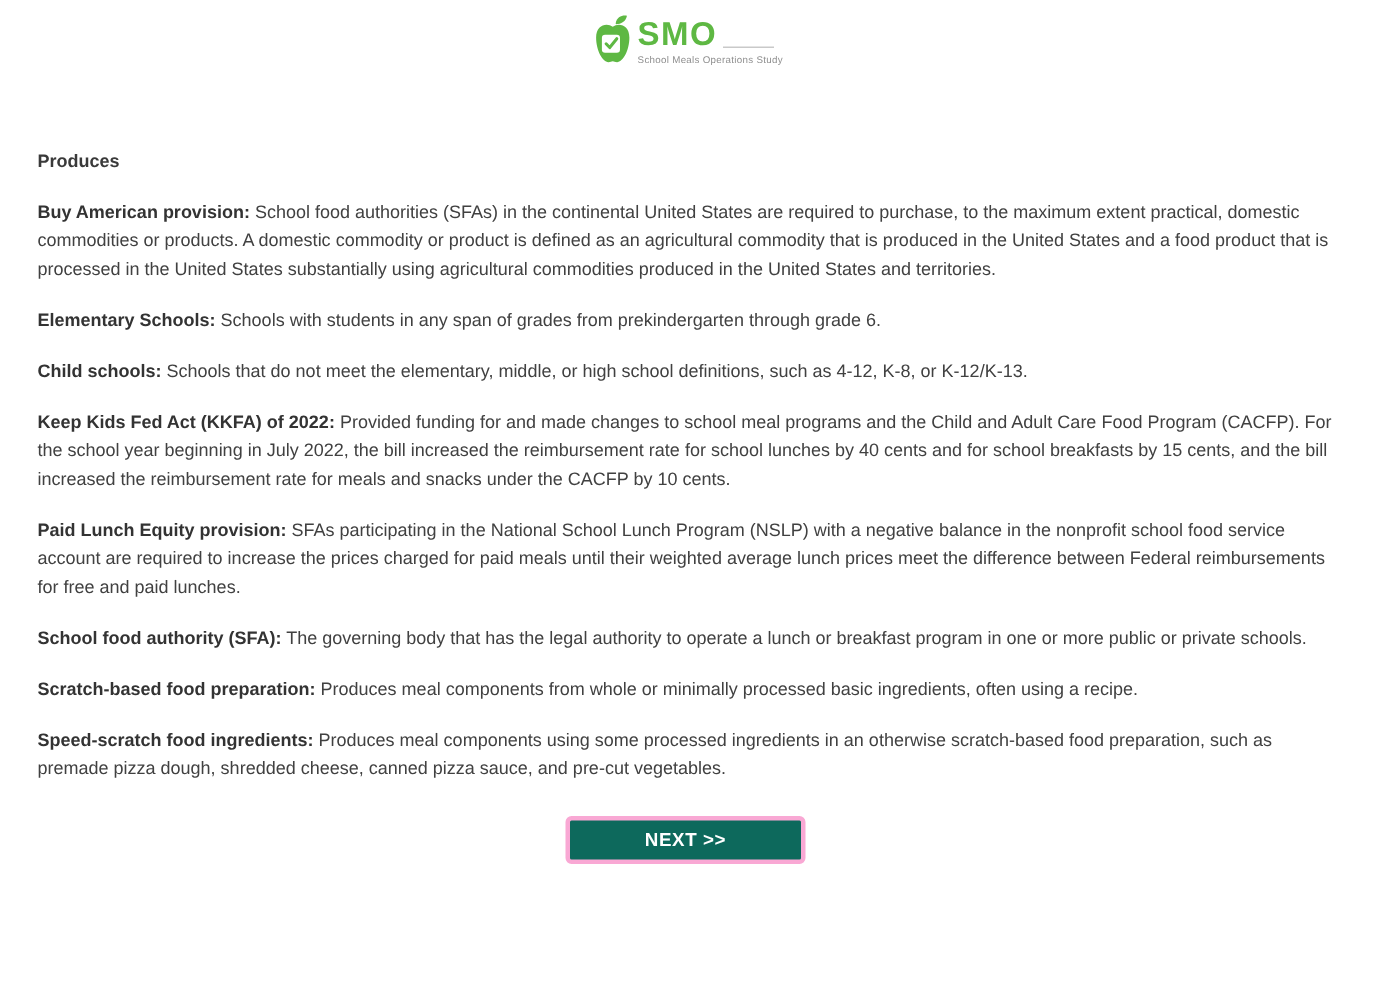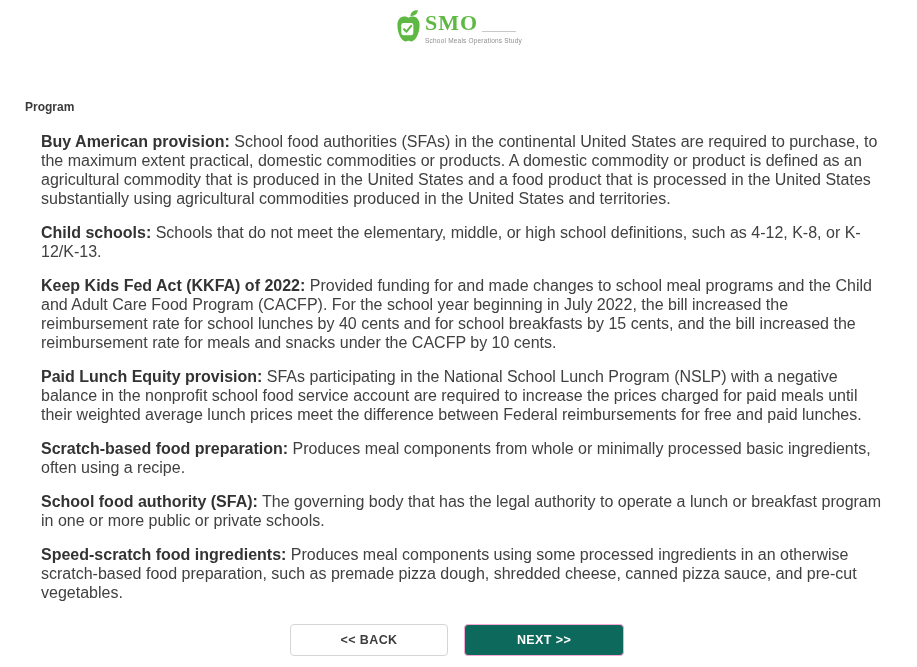--- a/index.html
+++ b/index.html
@@ -24,21 +24,20 @@
   }
   .logo svg { display: block; }
   .logo-text {
     display: flex;
     flex-direction: column;
     margin-top: 4px;
   }
   .logo-top {
     display: flex;
     align-items: flex-end;
-    font-family: Liberation Serif, serif;
   }
   .logo-title {
     font-size: 22px;
     font-weight: 700;
     letter-spacing: 1px;
     line-height: 1;
     color: #5EB843;
   }
   .logo-rule {
     width: 34px;
@@ -59,23 +58,23 @@
     padding: 54px 28px 0 25px;
   }
   .glossary-heading {
     font-size: 12px;
     font-weight: 700;
     color: #3a3a3a;
     line-height: 19px;
     margin: 0 0 15px 0;
   }
   .term-row {
-    font-size: 16px;
+    font-size: 12px;
     line-height: 19px;
-    margin: 0 0 15px 16px;
+    margin: 0 0 15px 0;
     color: #414141;
   }
   .term {
     font-weight: 700;
     color: #333333;
   }
 
   
   .button-row {
     display: flex;
@@ -95,21 +94,21 @@
   .btn-back {
     width: 158px;
     background: #ffffff;
     border: 1px solid #d5d5d5;
     color: #3d3d3d;
     font-weight: 600;
   }
   .btn-next {
     width: 160px;
     background: #0d695c;
-    border: 1px solid #f9a8d4;
+    border: 3px solid #f9a8d4;
     color: #ffffff;
     font-weight: 700;
   }
 </style>
 </head>
 <body>
 
 <div class="page">
 
   <div class="header">
@@ -126,40 +125,40 @@
         <div class="logo-top">
           <span class="logo-title">SMO</span>
           <span class="logo-rule"></span>
         </div>
         <span class="logo-subtitle">School Meals Operations Study</span>
       </div>
     </div>
   </div>
 
   <div class="content">
-    <h2 class="glossary-heading">Program</h2>
+    <h2 class="glossary-heading">Produces</h2>
 
     <div id="terms-container">
   <p class="term-row"><strong class="term">Buy American provision:</strong> <span class="definition">School food authorities (SFAs) in the continental United States are required to purchase, to the maximum extent practical, domestic commodities or products. A domestic commodity or product is defined as an agricultural commodity that is produced in the United States and a food product that is processed in the United States substantially using agricultural commodities produced in the United States and territories.</span></p>
 
+  <p class="term-row"><strong class="term">Elementary Schools:</strong> <span class="definition">Schools with students in any span of grades from prekindergarten through grade 6.</span></p>
 
 
 
   <p class="term-row"><strong class="term">Child schools:</strong> <span class="definition">Schools that do not meet the elementary, middle, or high school definitions, such as 4-12, K-8, or K-12/K-13.</span></p>
 
   <p class="term-row"><strong class="term">Keep Kids Fed Act (KKFA) of 2022:</strong> <span class="definition">Provided funding for and made changes to school meal programs and the Child and Adult Care Food Program (CACFP). For the school year beginning in July 2022, the bill increased the reimbursement rate for school lunches by 40 cents and for school breakfasts by 15 cents, and the bill increased the reimbursement rate for meals and snacks under the CACFP by 10 cents.</span></p>
 
   <p class="term-row"><strong class="term">Paid Lunch Equity provision:</strong> <span class="definition">SFAs participating in the National School Lunch Program (NSLP) with a negative balance in the nonprofit school food service account are required to increase the prices charged for paid meals until their weighted average lunch prices meet the difference between Federal reimbursements for free and paid lunches.</span></p>
 
+  <p class="term-row"><strong class="term">School food authority (SFA):</strong> <span class="definition">The governing body that has the legal authority to operate a lunch or breakfast program in one or more public or private schools.</span></p>
+
   <p class="term-row"><strong class="term">Scratch-based food preparation:</strong> <span class="definition">Produces meal components from whole or minimally processed basic ingredients, often using a recipe.</span></p>
-
-  <p class="term-row"><strong class="term">School food authority (SFA):</strong> <span class="definition">The governing body that has the legal authority to operate a lunch or breakfast program in one or more public or private schools.</span></p>
 
   <p class="term-row"><strong class="term">Speed-scratch food ingredients:</strong> <span class="definition">Produces meal components using some processed ingredients in an otherwise scratch-based food preparation, such as premade pizza dough, shredded cheese, canned pizza sauce, and pre-cut vegetables.</span></p>
 </div>
 
     <div class="button-row">
-      <button class="btn btn-back">&lt;&lt; BACK</button>
       <button class="btn btn-next">NEXT &gt;&gt;</button>
     </div>
   </div>
 
 </div>
 
 </body></html>

